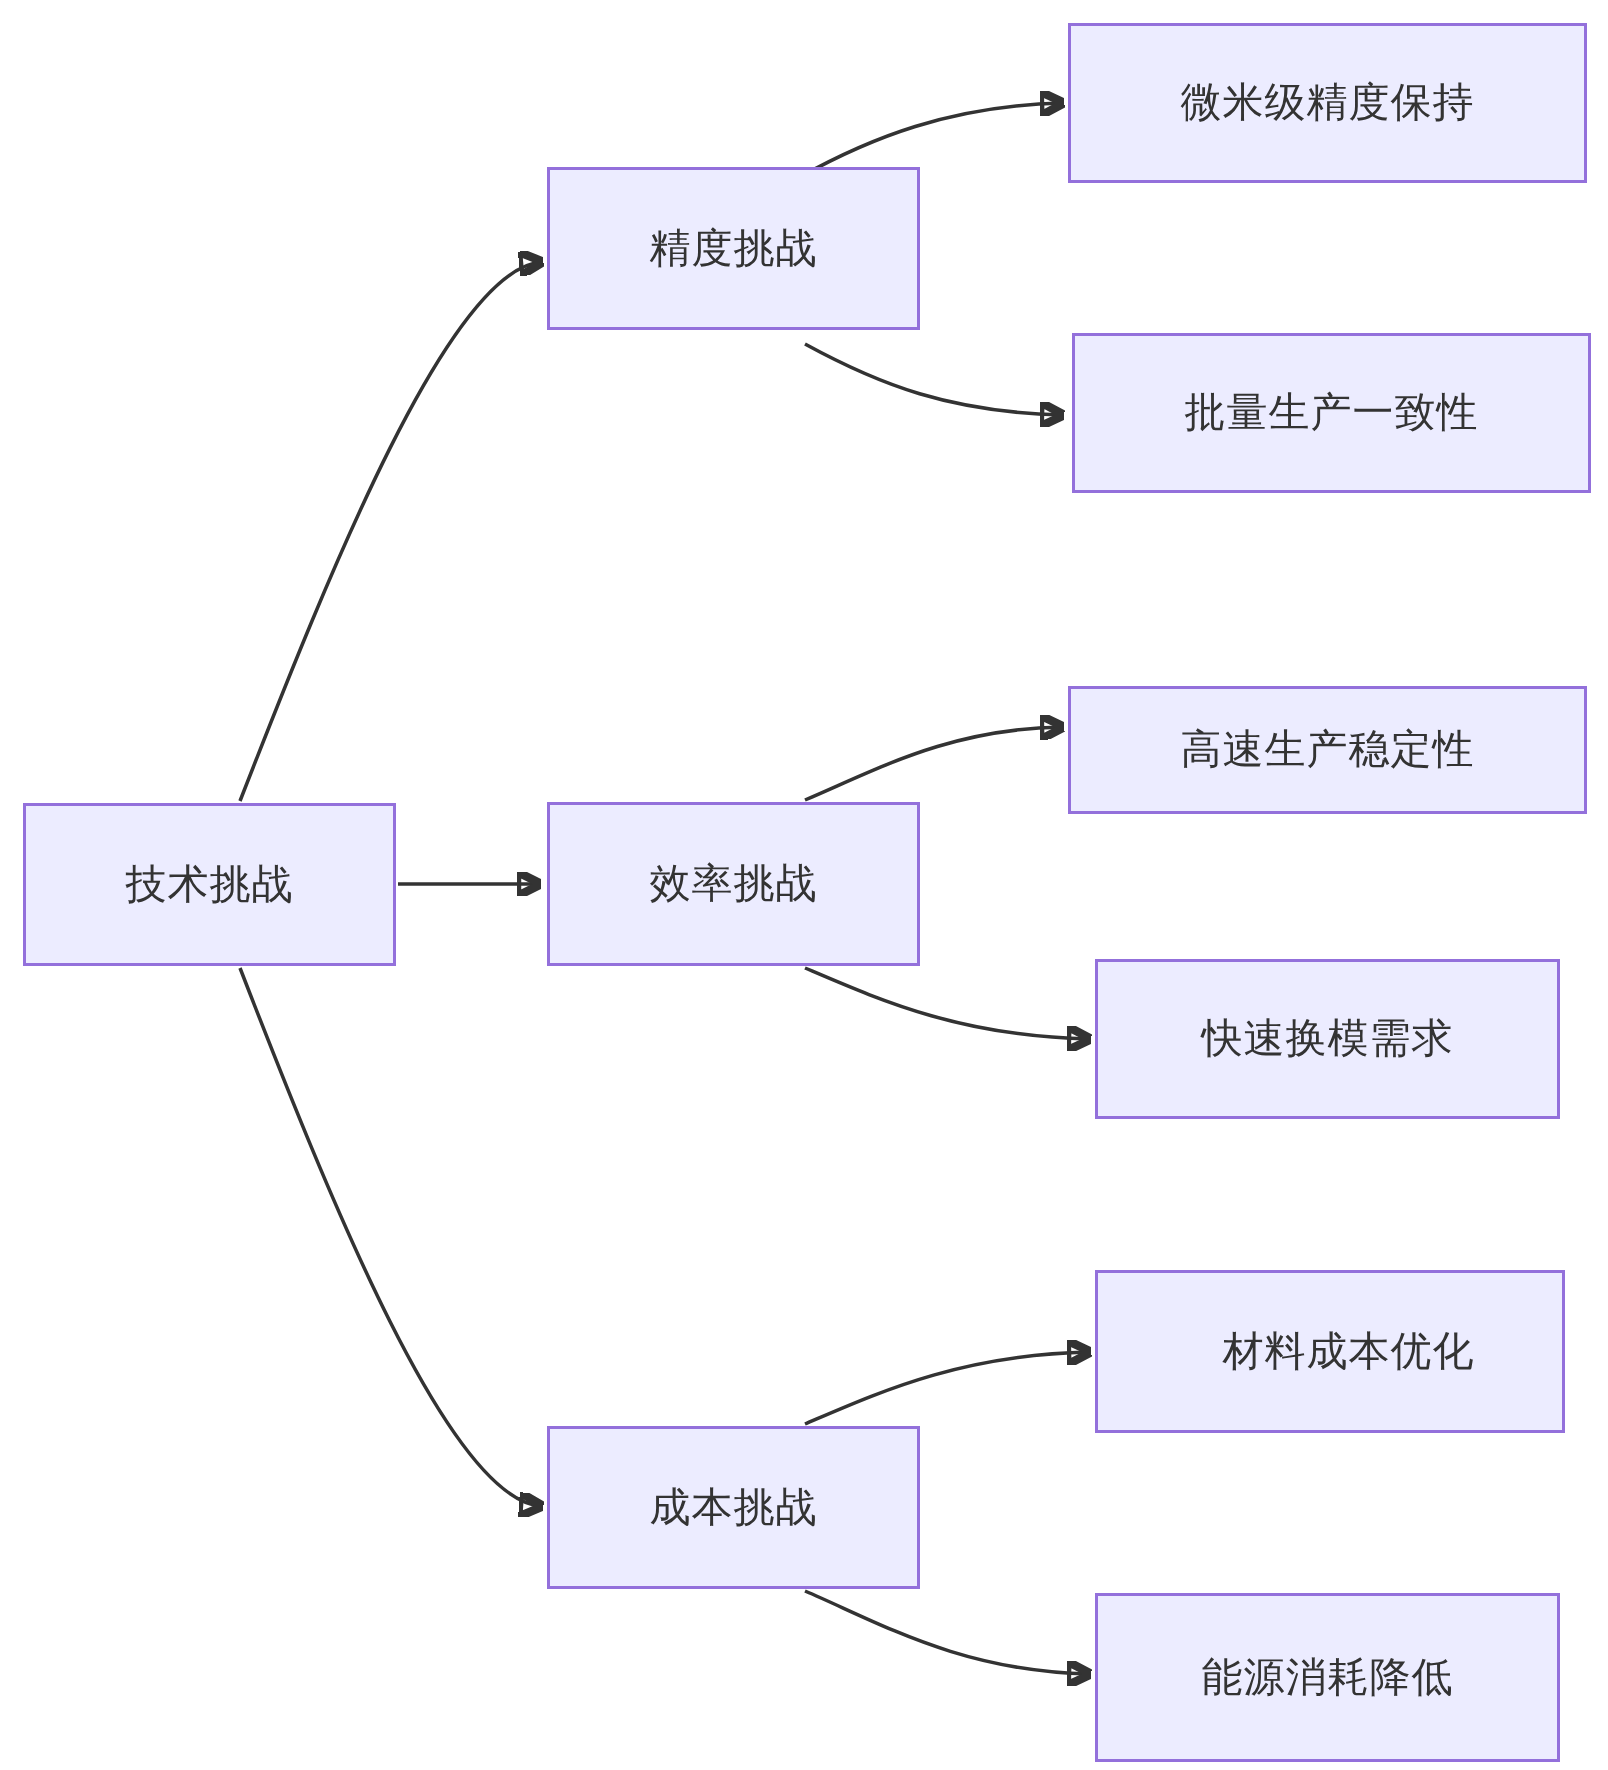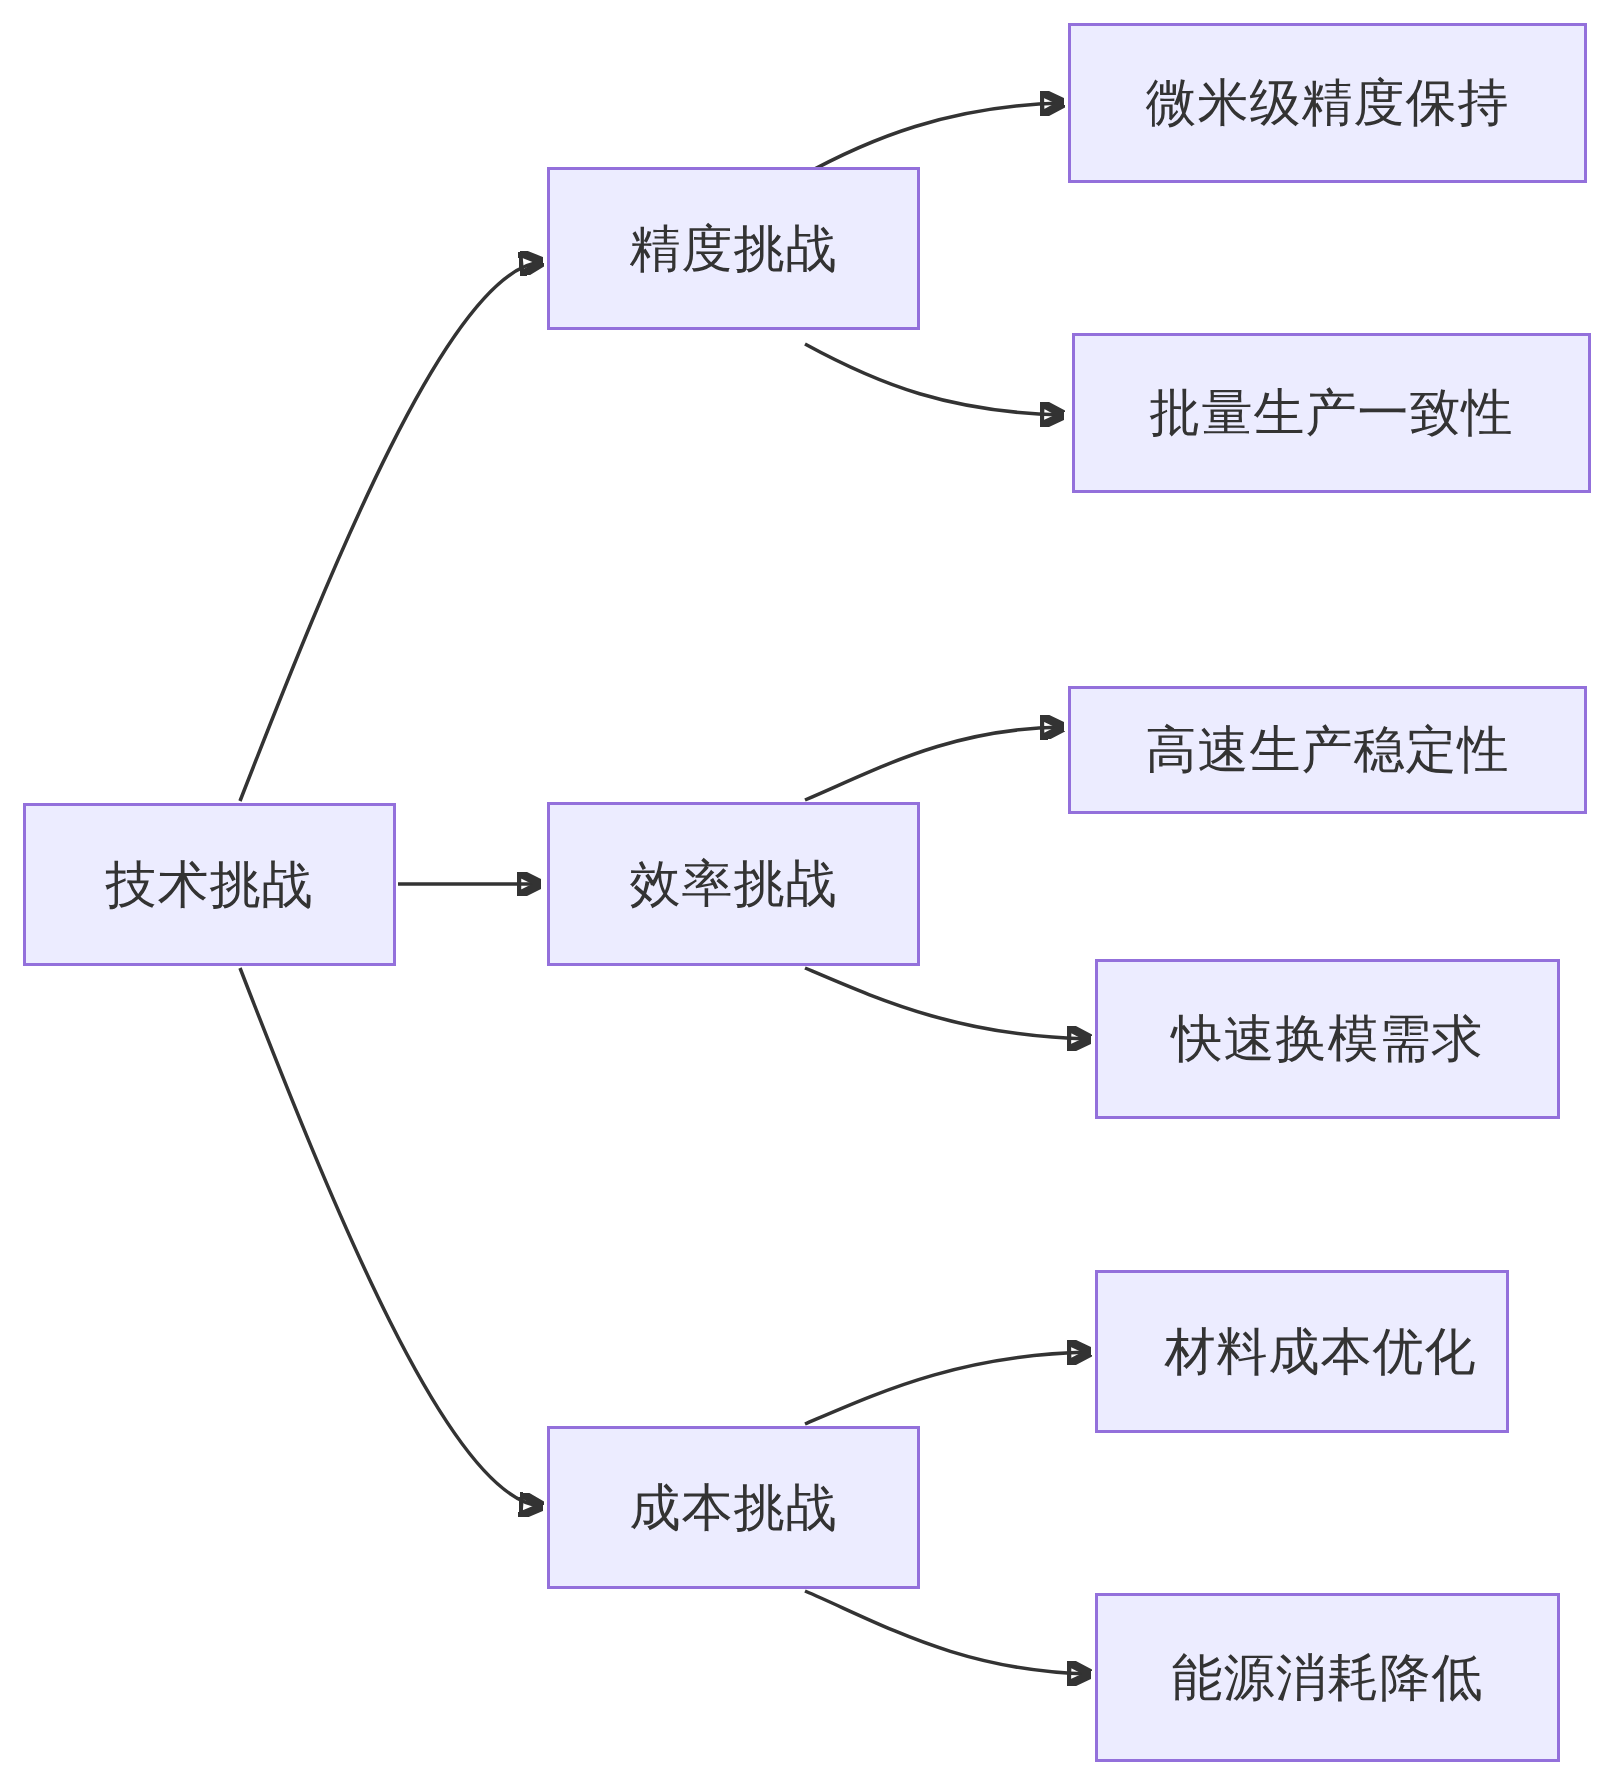--- a/index.html
+++ b/index.html
@@ -37,36 +37,36 @@
   }
   .node {
     position: absolute;
     background: var(--node-fill);
     border: 3px solid var(--node-border);
     color: var(--text-color);
     display: flex;
     align-items: center;
     justify-content: center;
     text-align: center;
-    font-size: 51px;
+    font-size: 41px;
     line-height: 1.2;
     letter-spacing: 1px;
   }
   
   .n-root      { left: 23px;   top: 803px;  width: 373px; height: 163px; }
   
   .n-precision { left: 547px;  top: 167px;  width: 373px; height: 163px; }
   .n-efficiency{ left: 547px;  top: 802px;  width: 373px; height: 164px; }
   .n-cost      { left: 547px;  top: 1426px; width: 373px; height: 163px; }
   
   .n-leaf-1 { left: 1068px; top: 23px;   width: 519px; height: 160px; }
   .n-leaf-2 { left: 1072px; top: 333px;  width: 519px; height: 160px; }
   .n-leaf-3 { left: 1068px; top: 686px;  width: 519px; height: 128px; }
   .n-leaf-4 { left: 1095px; top: 959px;  width: 465px; height: 160px; }
-  .n-leaf-5 { left: 1095px; top: 1270px; width: 414px; height: 163px; padding-left: 37px; }
+  .n-leaf-5 { left: 1095px; top: 1270px; width: 470px; height: 163px; padding-left: 37px; }
   .n-leaf-6 { left: 1095px; top: 1593px; width: 465px; height: 169px; }
 </style>
 </head>
 <body>
 
 <div class="canvas">
 
   <svg class="edge-layer" viewBox="0 0 1608 1770" xmlns="http://www.w3.org/2000/svg">
     <defs>
       <marker id="arrowhead" viewBox="0 0 10 10" refX="9" refY="5" markerWidth="7" markerHeight="7" orient="auto-start-reverse" markerUnits="strokeWidth">

